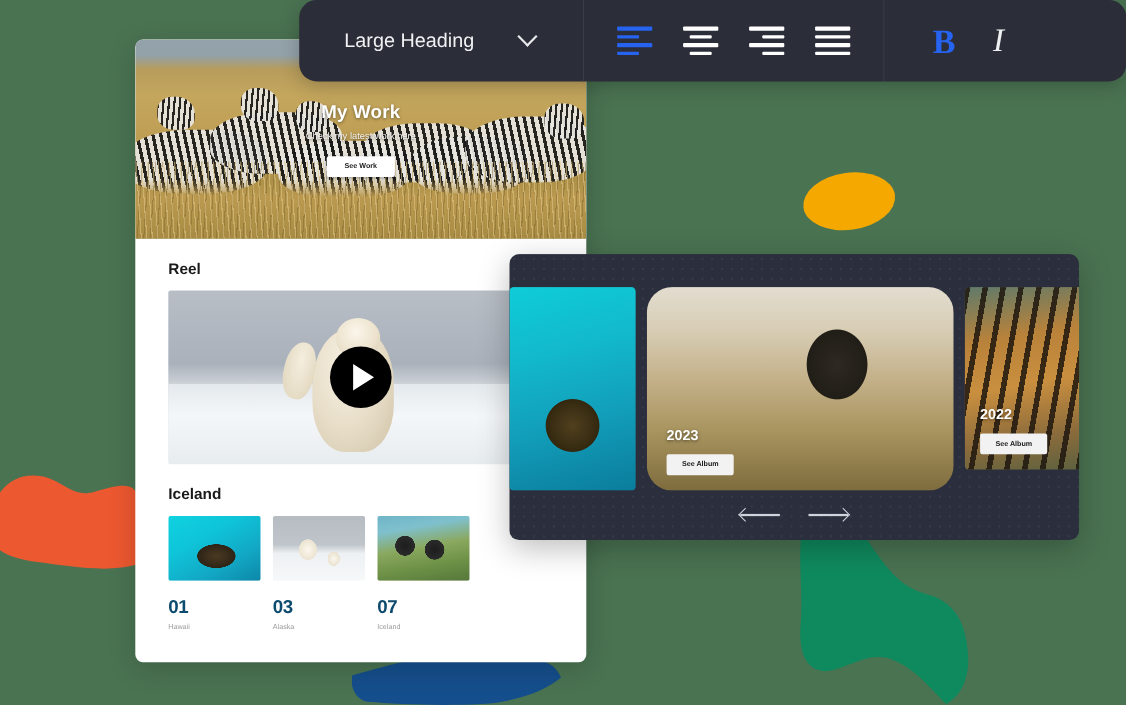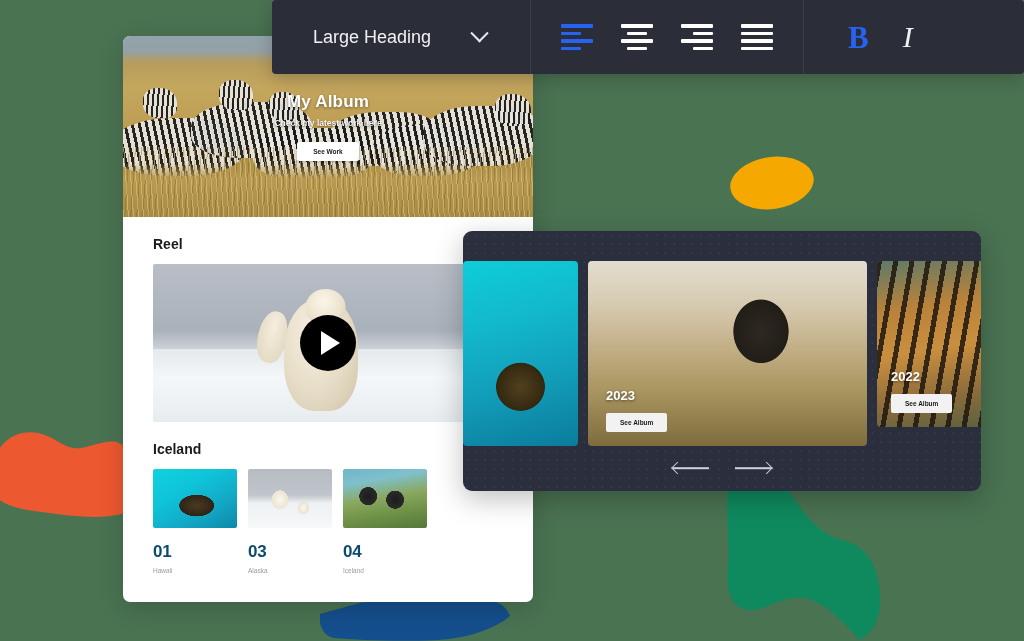--- a/index.html
+++ b/index.html
@@ -75,21 +75,21 @@
     align-items: center; justify-content: center;
     gap: 6px;
     text-align: center;
   }
   #hero-title {
     color: #ffffff; font-size: 17px; font-weight: 700;
     letter-spacing: .2px;
     text-shadow: 0 1px 3px rgba(0,0,0,.45);
   }
   #hero-sub {
-    color: #f2f2f2; font-size: 8.5px; font-weight: 700;
+    color: #f2f2f2; font-size: 8.5px; font-weight: 400;
     text-shadow: 0 1px 2px rgba(0,0,0,.5);
     margin-bottom: 8px;
   }
   #hero-btn {
     background: #ffffff; color: #1a1a1a;
     font-size: 6.5px; font-weight: 600;
     padding: 6px 16px;
     border: none; border-radius: 2px;
     cursor: pointer;
     box-shadow: 0 1px 3px rgba(0,0,0,.25);
@@ -193,21 +193,21 @@
       radial-gradient(ellipse 18% 26% at 30% 46%, #1d1d1d 0%, #2a2a2a 58%, transparent 60%),
       radial-gradient(ellipse 18% 26% at 62% 52%, #1d1d1d 0%, #2a2a2a 58%, transparent 60%),
       linear-gradient(170deg,#6fb6c8 0%, #7fc0cd 22%, #8aa85f 48%, #6e9247 72%, #56773a 100%);
   }
 
   
   #toolbar {
     position: absolute; left: 272px; top: 0;
     width: 752px; height: 74px;
     background: #2b2d38;
-    border-radius: 4px;
+    border-radius: 16px;
     display: flex; align-items: center;
     overflow: hidden;
     box-shadow: 0 4px 18px rgba(0,0,0,.22);
   }
   #heading-select {
     display: flex; align-items: center; justify-content: space-between;
     width: 258px; height: 100%;
     padding: 0 44px 0 41px;
     cursor: pointer;
   }
@@ -263,21 +263,21 @@
     box-shadow: 0 8px 28px rgba(0,0,0,.25);
     overflow: hidden;
   }
   #gallery-strip {
     position: absolute; left: 0; top: 30px;
     display: flex; gap: 10px; align-items: flex-start;
     padding-left: 0;
   }
   .g-slide { position: relative; border-radius: 4px; overflow: hidden; }
   #g-turtle { width: 115px; height: 185px; margin-left: 0; }
-  #g-elephant { width: 279px; height: 185px; }
+  #g-elephant { width: 279px; height: 185px; border-radius: 23px; }
   #g-tiger { width: 124px; height: 166px; }
   .g-art-turtle {
     height: 100%; width: 100%;
     background:
       radial-gradient(ellipse 36% 22% at 50% 68%, #51401f 0%, #33280f 58%, transparent 60%),
       linear-gradient(165deg,#0fcdd8 0%, #12b9cc 32%, #12a0bb 62%, #0b7c9c 100%);
   }
   .g-art-elephant {
     height: 100%; width: 100%;
     background:
@@ -353,21 +353,21 @@
         <div class="zebra" style="left:130px;  top:92px;  width:120px; height:52px;"></div>
         <div class="zebra" style="left:206px;  top:76px;  width:112px; height:54px;"></div>
         <div class="zebra head" style="left:146px; top:56px; width:30px; height:28px;"></div>
         <div class="zebra" style="left:250px;  top:88px;  width:108px; height:52px;"></div>
         <div class="zebra" style="left:300px;  top:70px;  width:118px; height:60px;"></div>
         <div class="zebra head" style="left:372px; top:58px; width:36px; height:32px;"></div>
         <div class="grass-fg"></div>
         <div class="grass-specks"></div>
       </div>
       <div id="hero-overlay">
-        <div id="hero-title">My Album</div>
+        <div id="hero-title">My Work</div>
         <div id="hero-sub">Check my latest work here</div>
         <button id="hero-btn">See Work</button>
       </div>
     </div>
 
     <div class="section-title">Reel</div>
 
     <div id="reel-video">
       <div id="reel-photo">
         <div class="ice"></div>
@@ -394,21 +394,21 @@
         <div class="project-thumb">
             <div class="th-polar"></div>
           </div>
         <div class="project-num">03</div>
         <div class="project-cap">Alaska</div>
       </div>
       <div class="project-cell">
         <div class="project-thumb">
             <div class="th-puffin"></div>
           </div>
-        <div class="project-num">04</div>
+        <div class="project-num">07</div>
         <div class="project-cap">Iceland</div>
       </div>
     </div>
   </div>
 
   <div id="gallery-panel">
     <div id="gallery-strip">
       <div class="g-slide" id="g-turtle">
         <div class="g-art-turtle"></div>
       </div>

